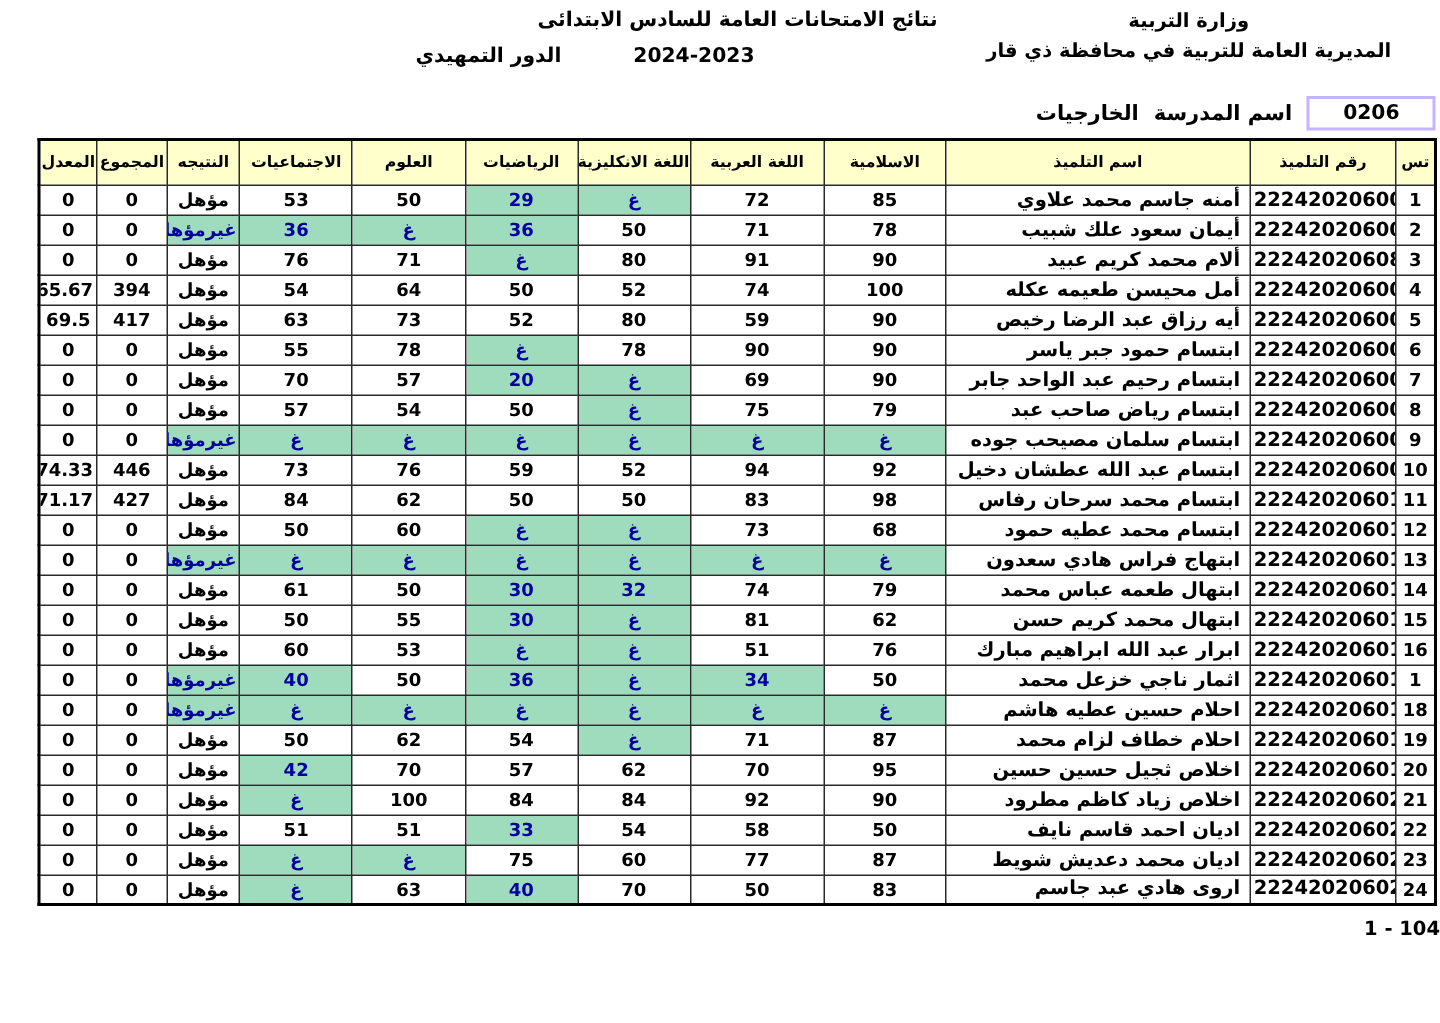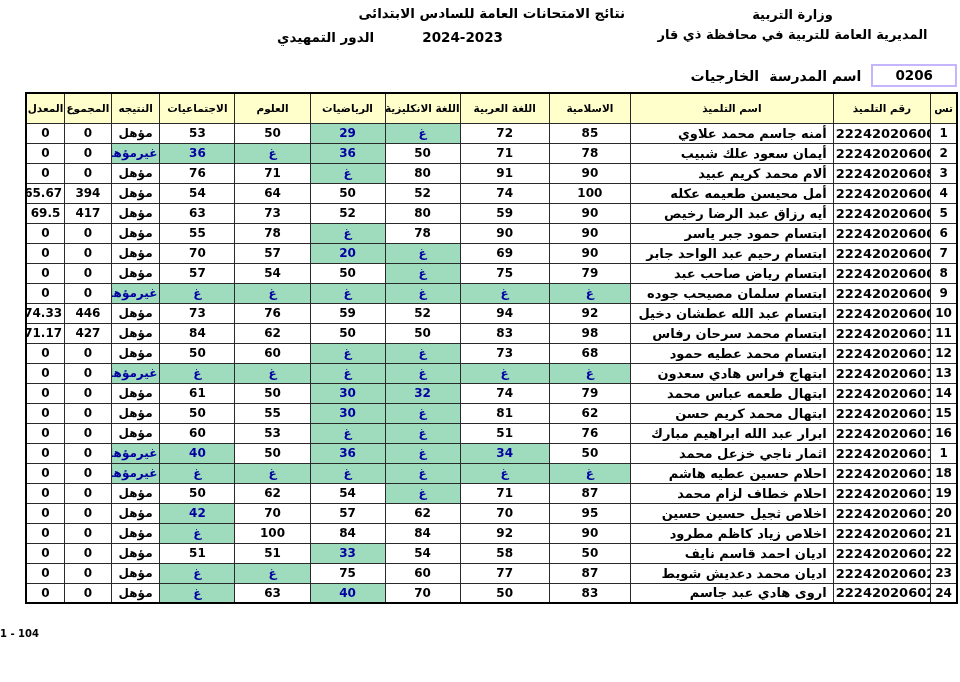--- a/index.html
+++ b/index.html
@@ -55,22 +55,22 @@
   td { height: 20px; font-size: 12px; font-weight: bold; padding: 0 2px; }
   td.c-id { font-size: 13px; direction: ltr; }
   td.c-name { text-align: right; padding-right: 6px; font-size: 13px; }
   td.c-result { font-size: 12px; }
   td.c-avg, td.c-total { font-size: 12px; }
   td.hl {
     background: var(--hl-bg, #9FDCBE);
     color: var(--hl-text, #0000A0);
   }
   .footer {
-    margin-top: 24px; text-align: left;
-    font-size: 10px; direction: ltr; width: 100%;
+    margin-top: 8px; text-align: right;
+    font-size: 13px; direction: ltr; width: 100%;
   }
 </style>
 </head>
 <body>
 
 <div class="top">
   <div class="ministry-block">
     <div>وزارة التربية</div>
     <div>المديرية العامة للتربية في محافظة ذي قار</div>
   </div>

